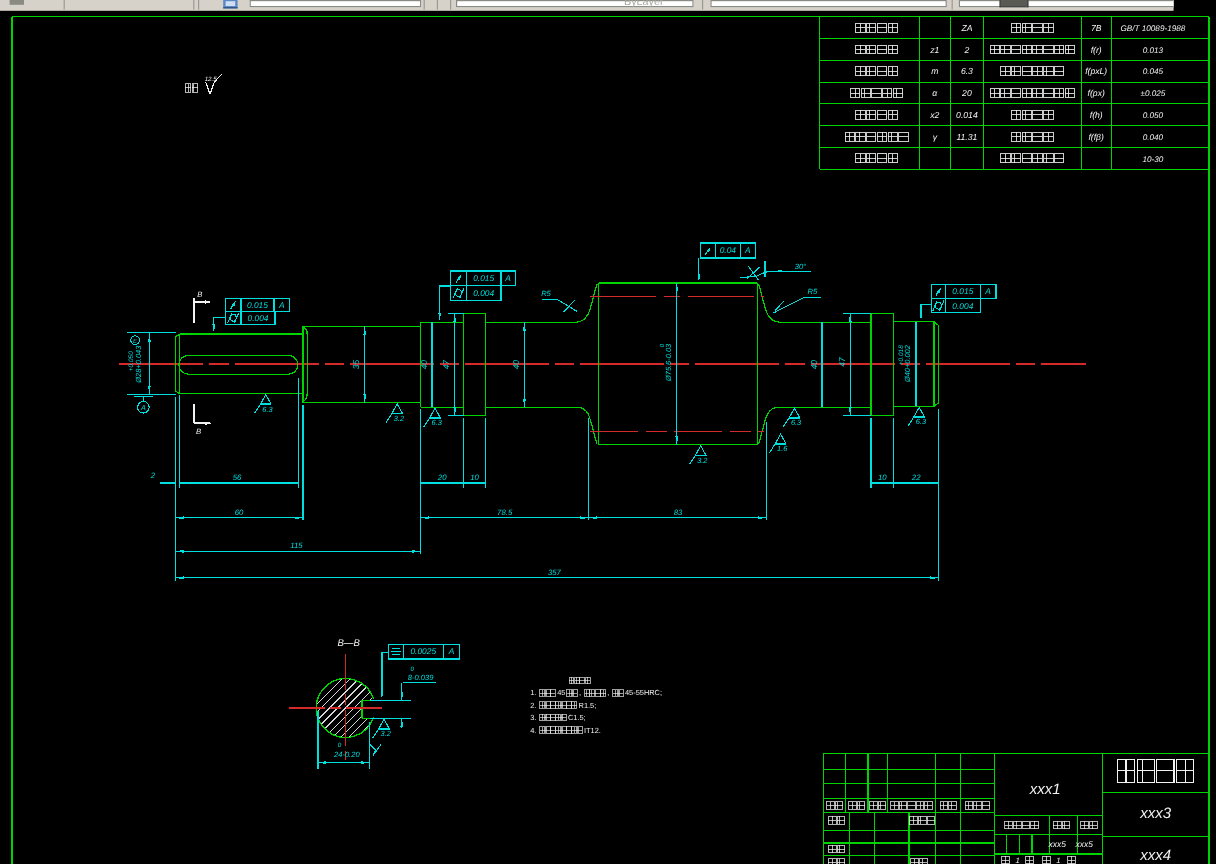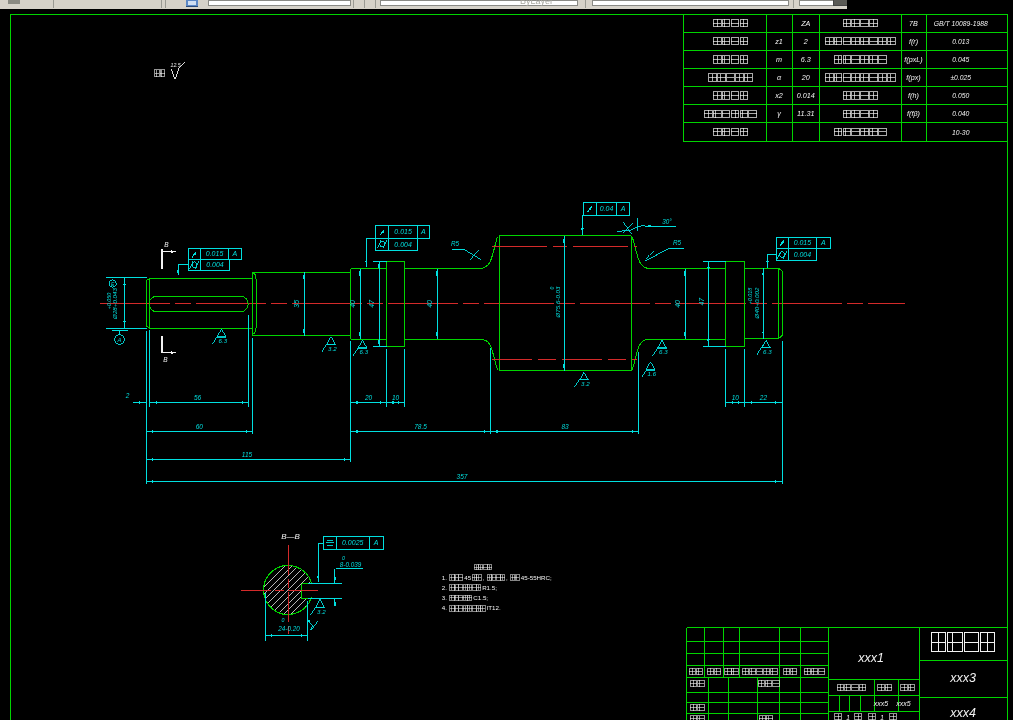--- a/index.html
+++ b/index.html
@@ -1,18 +1,18 @@
 <!DOCTYPE html>
 <html><head><meta charset="utf-8"><style>
 html,body{margin:0;padding:0;background:#000;width:1013px;height:720px;overflow:hidden}
 *{box-sizing:border-box}
 </style></head>
 <body>
 <div style="position:relative;width:1013px;height:720px;background:#000">
-<div style="position:absolute;top:0;left:0;width:847px;height:9px;background:#d6d2c9;overflow:hidden">
+<div style="position:absolute;top:0;left:0;width:978px;height:9px;background:#d6d2c9;overflow:hidden">
 <div style="position:absolute;left:208px;top:0;width:143px;height:6px;background:#fff;border:1px solid #8a8a85"></div>
 <div style="position:absolute;left:380px;top:0;width:198px;height:6px;background:#fff;border:1px solid #8a8a85"></div>
 <div style="position:absolute;left:592px;top:0;width:197px;height:6px;background:#fff;border:1px solid #8a8a85"></div>
 <div style="position:absolute;left:799px;top:0;width:209px;height:6px;background:#fff;border:1px solid #8a8a85"></div>
 <div style="position:absolute;left:8px;top:0;width:12px;height:4px;background:#8a8a82"></div>
 <div style="position:absolute;left:53px;top:0;width:1px;height:8px;background:#9a9a93"></div>
 <div style="position:absolute;left:161px;top:0;width:1px;height:8px;background:#9a9a93"></div>
 <div style="position:absolute;left:165px;top:0;width:1px;height:8px;background:#9a9a93"></div>
 <div style="position:absolute;left:353px;top:0;width:1px;height:8px;background:#9a9a93"></div>
 <div style="position:absolute;left:364px;top:0;width:1px;height:8px;background:#9a9a93"></div>

